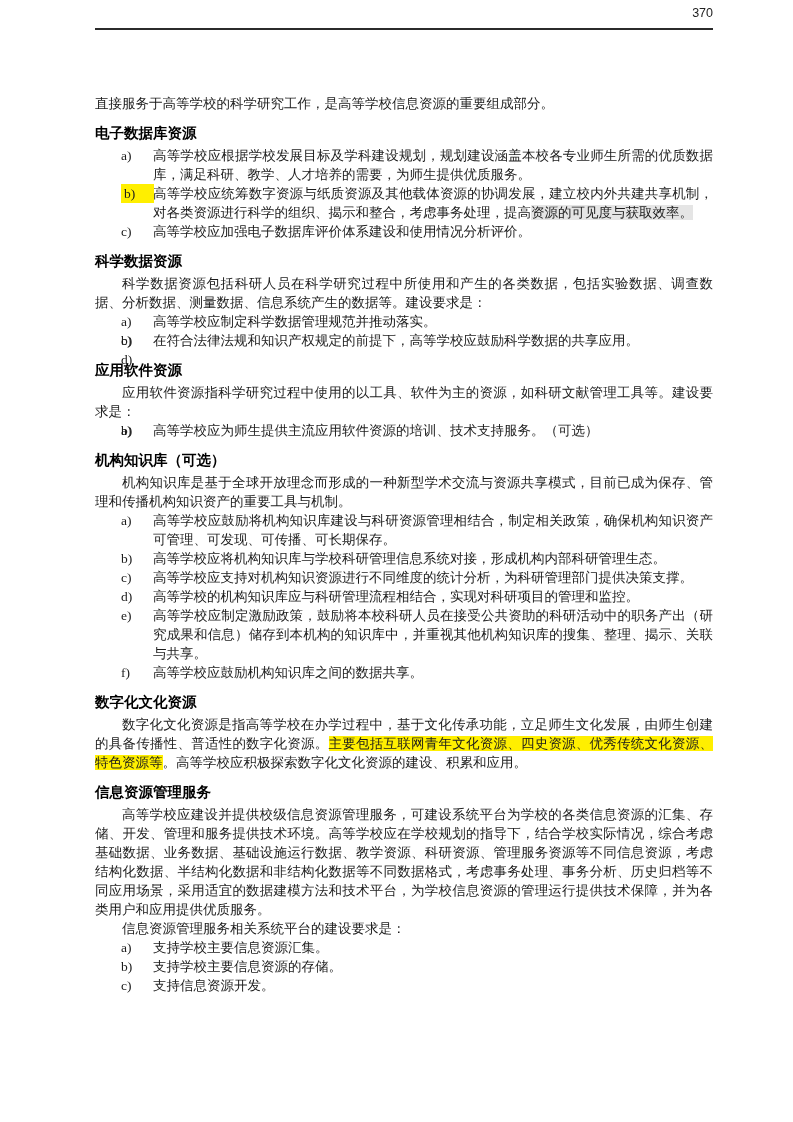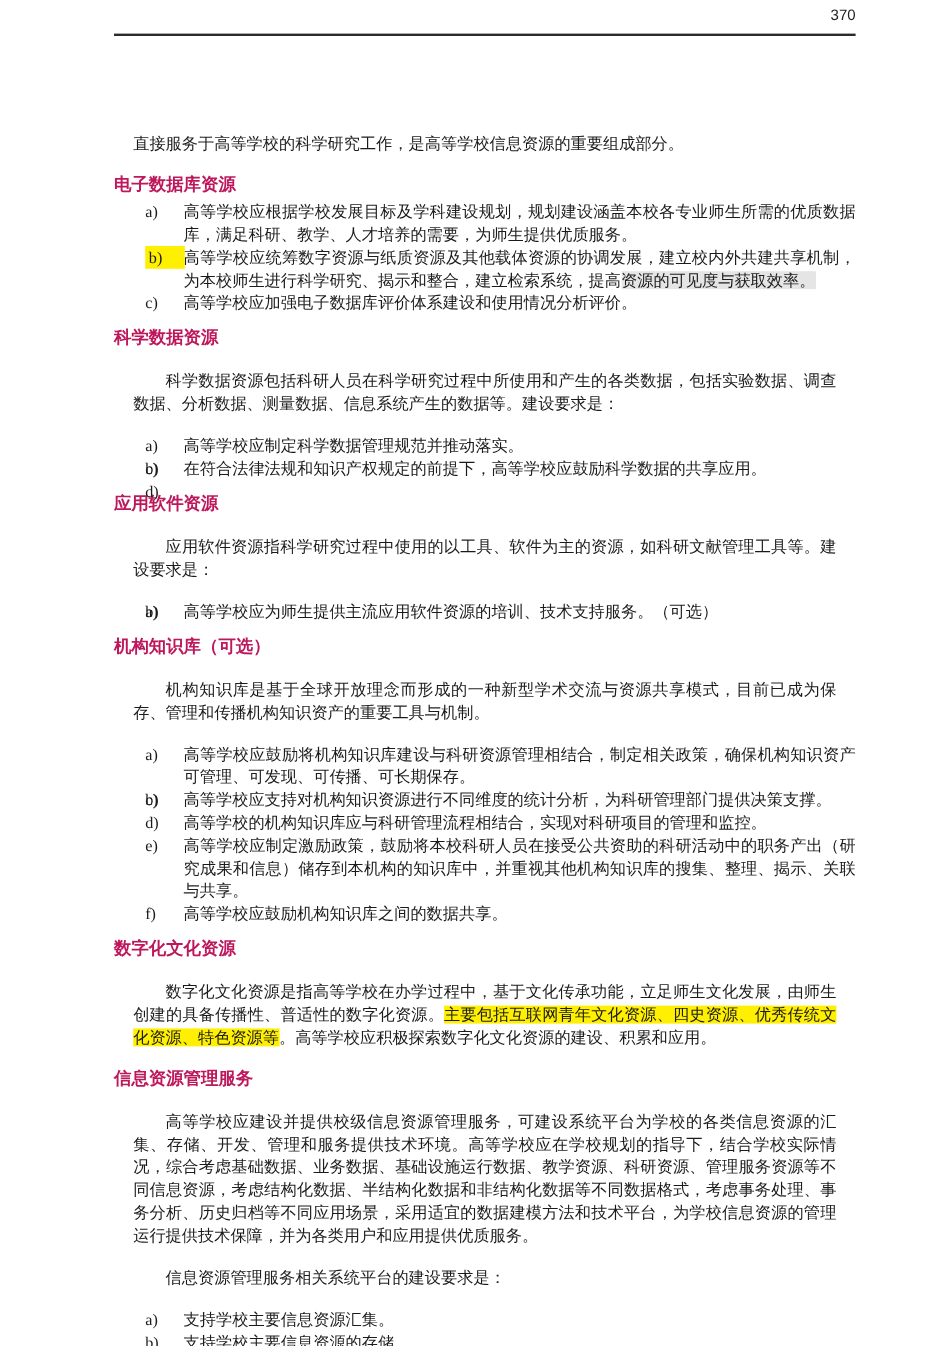--- a/index.html
+++ b/index.html
@@ -32,34 +32,34 @@
   .header-rule {
     border: none;
     border-top: 2px solid #2b2b2b;
     margin: 6px 0 0 0;
   }
   .content {
     padding: 62px 80px 0 95px;
     text-align: justify;
   }
   p.para {
-    margin: 16px;
+    margin: 0;
     text-indent: 2em;
   }
   p.no-indent {
     text-indent: 0;
   }
   h2.sec-heading {
     font-family: "Liberation Sans", "DejaVu Sans", sans-serif;
     font-size: 14.5px;
     font-weight: bold;
     line-height: 19px;
     margin: 11px 0 3px 0;
     text-align: left;
-    color: #be185d;
+    color: #000000;
   }
   .list-item {
     position: relative;
     padding-left: 58px;
     margin: 0;
   }
   .list-item .label {
     position: absolute;
     left: 26px;
     top: 0;
@@ -81,39 +81,39 @@
     <span class="page-number">370</span>
     <hr class="header-rule">
   </div>
 
   <div class="content">
 
     <p class="para no-indent">直接服务于高等学校的科学研究工作，是高等学校信息资源的重要组成部分。</p>
 
     <h2 class="sec-heading">电子数据库资源</h2>
     <div class="list-item"><span class="label">a)</span><span>高等学校应根据学校发展目标及学科建设规划，规划建设涵盖本校各专业师生所需的优质数据库，满足科研、教学、人才培养的需要，为师生提供优质服务。</span></div>
-    <div class="list-item"><span class="label hl" style="background: rgb(255, 239, 0);">b)</span><span><span>高等学校应统筹数字资源与纸质资源及其他载体资源的协调发展，建立校内外共建共享机制，为本校师生进行科学研究、揭示和整合，建立检索系统，提高</span><span class="hl" style="background: #e5e5e5;">资源的可见度与获取效率。</span></span></div>
+    <div class="list-item"><span class="label hl" style="background: rgb(255, 239, 0);">b)</span><span><span>高等学校应统筹数字资源与纸质资源及其他载体资源的协调发展，建立校内外共建共享机制，对各类资源进行科学的组织、揭示和整合，考虑事务处理，提高</span><span class="hl" style="background: #e5e5e5;">资源的可见度与获取效率。</span></span></div>
     <div class="list-item"><span class="label">c)</span><span>高等学校应加强电子数据库评价体系建设和使用情况分析评价。</span></div>
 
     <h2 class="sec-heading">科学数据资源</h2>
     <p class="para">科学数据资源包括科研人员在科学研究过程中所使用和产生的各类数据，包括实验数据、调查数据、分析数据、测量数据、信息系统产生的数据等。建设要求是：</p>
     <div class="list-item"><span class="label">a)</span><span>高等学校应制定科学数据管理规范并推动落实。</span></div>
     <div class="list-item"><span class="label">b)</span></div>
     <div class="list-item"><span class="label">c)</span><span>在符合法律法规和知识产权规定的前提下，高等学校应鼓励科学数据的共享应用。</span></div>
     <div class="list-item"><span class="label">d)</span></div>
 
     <h2 class="sec-heading">应用软件资源</h2>
     <p class="para">应用软件资源指科学研究过程中使用的以工具、软件为主的资源，如科研文献管理工具等。建设要求是：</p>
     <div class="list-item"><span class="label">a)</span></div>
     <div class="list-item"><span class="label">b)</span><span>高等学校应为师生提供主流应用软件资源的培训、技术支持服务。（可选）</span></div>
 
     <h2 class="sec-heading">机构知识库（可选）</h2>
     <p class="para">机构知识库是基于全球开放理念而形成的一种新型学术交流与资源共享模式，目前已成为保存、管理和传播机构知识资产的重要工具与机制。</p>
     <div class="list-item"><span class="label">a)</span><span>高等学校应鼓励将机构知识库建设与科研资源管理相结合，制定相关政策，确保机构知识资产可管理、可发现、可传播、可长期保存。</span></div>
-    <div class="list-item"><span class="label">b)</span></div>
+    <div class="list-item"><span class="label">b)</span><span>高等学校应将机构知识库与学校科研管理信息系统对接，形成机构内部科研管理生态。</span></div>
     <div class="list-item"><span class="label">c)</span><span>高等学校应支持对机构知识资源进行不同维度的统计分析，为科研管理部门提供决策支撑。</span></div>
     <div class="list-item"><span class="label">d)</span><span>高等学校的机构知识库应与科研管理流程相结合，实现对科研项目的管理和监控。</span></div>
     <div class="list-item"><span class="label">e)</span><span>高等学校应制定激励政策，鼓励将本校科研人员在接受公共资助的科研活动中的职务产出（研究成果和信息）储存到本机构的知识库中，并重视其他机构知识库的搜集、整理、揭示、关联与共享。</span></div>
     <div class="list-item"><span class="label">f)</span><span>高等学校应鼓励机构知识库之间的数据共享。</span></div>
 
     <h2 class="sec-heading">数字化文化资源</h2>
     <p class="para"><span>数字化文化资源是指高等学校在办学过程中，基于文化传承功能，立足师生文化发展，由师生创建的具备传播性、普适性的数字化资源。</span><span class="hl" style="background: rgb(255, 239, 0);">主要包括互联网青年文化资源、四史资源、优秀传统文化资源、特色资源等</span><span>。高等学校应积极探索数字化文化资源的建设、积累和应用。</span></p>
 
     <h2 class="sec-heading">信息资源管理服务</h2>
     <p class="para">高等学校应建设并提供校级信息资源管理服务，可建设系统平台为学校的各类信息资源的汇集、存储、开发、管理和服务提供技术环境。高等学校应在学校规划的指导下，结合学校实际情况，综合考虑基础数据、业务数据、基础设施运行数据、教学资源、科研资源、管理服务资源等不同信息资源，考虑结构化数据、半结构化数据和非结构化数据等不同数据格式，考虑事务处理、事务分析、历史归档等不同应用场景，采用适宜的数据建模方法和技术平台，为学校信息资源的管理运行提供技术保障，并为各类用户和应用提供优质服务。</p>

